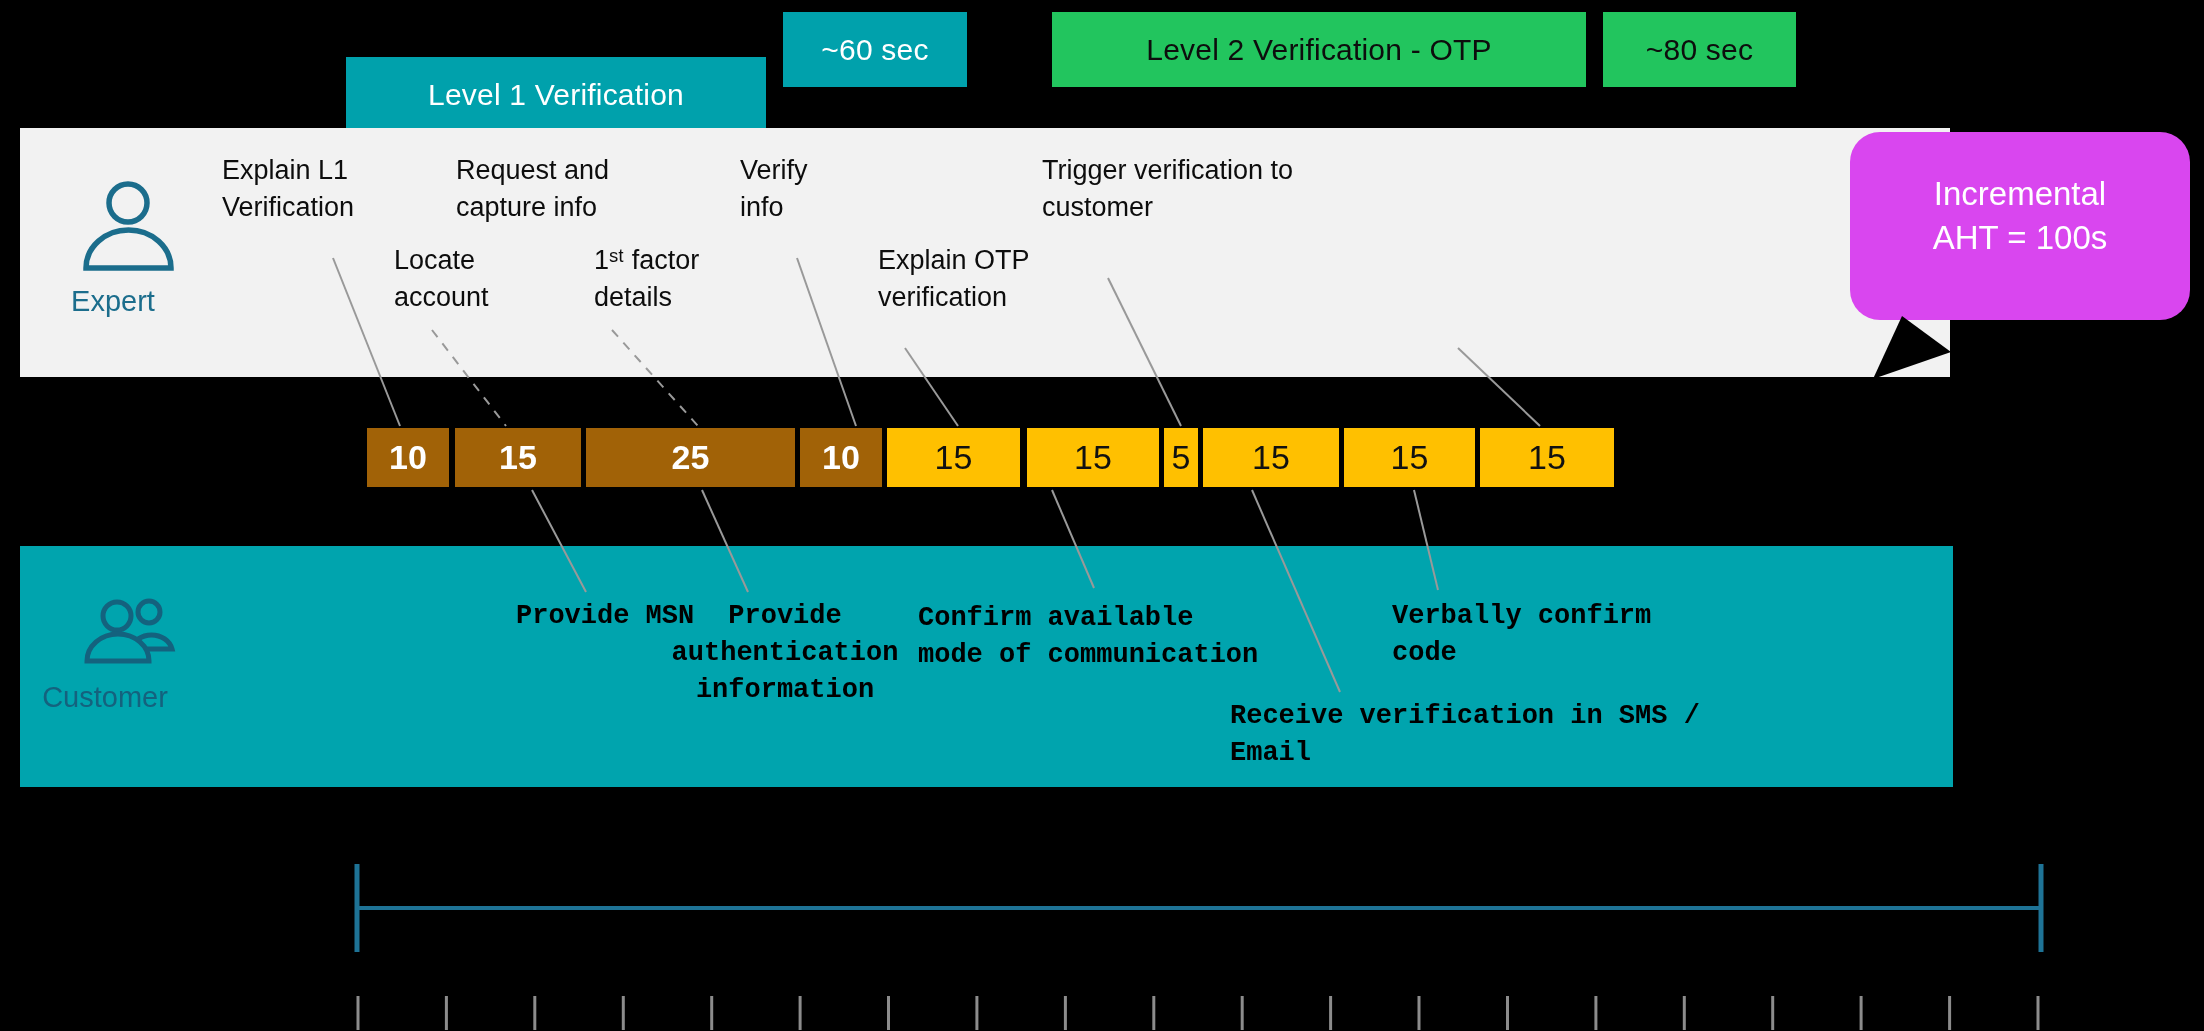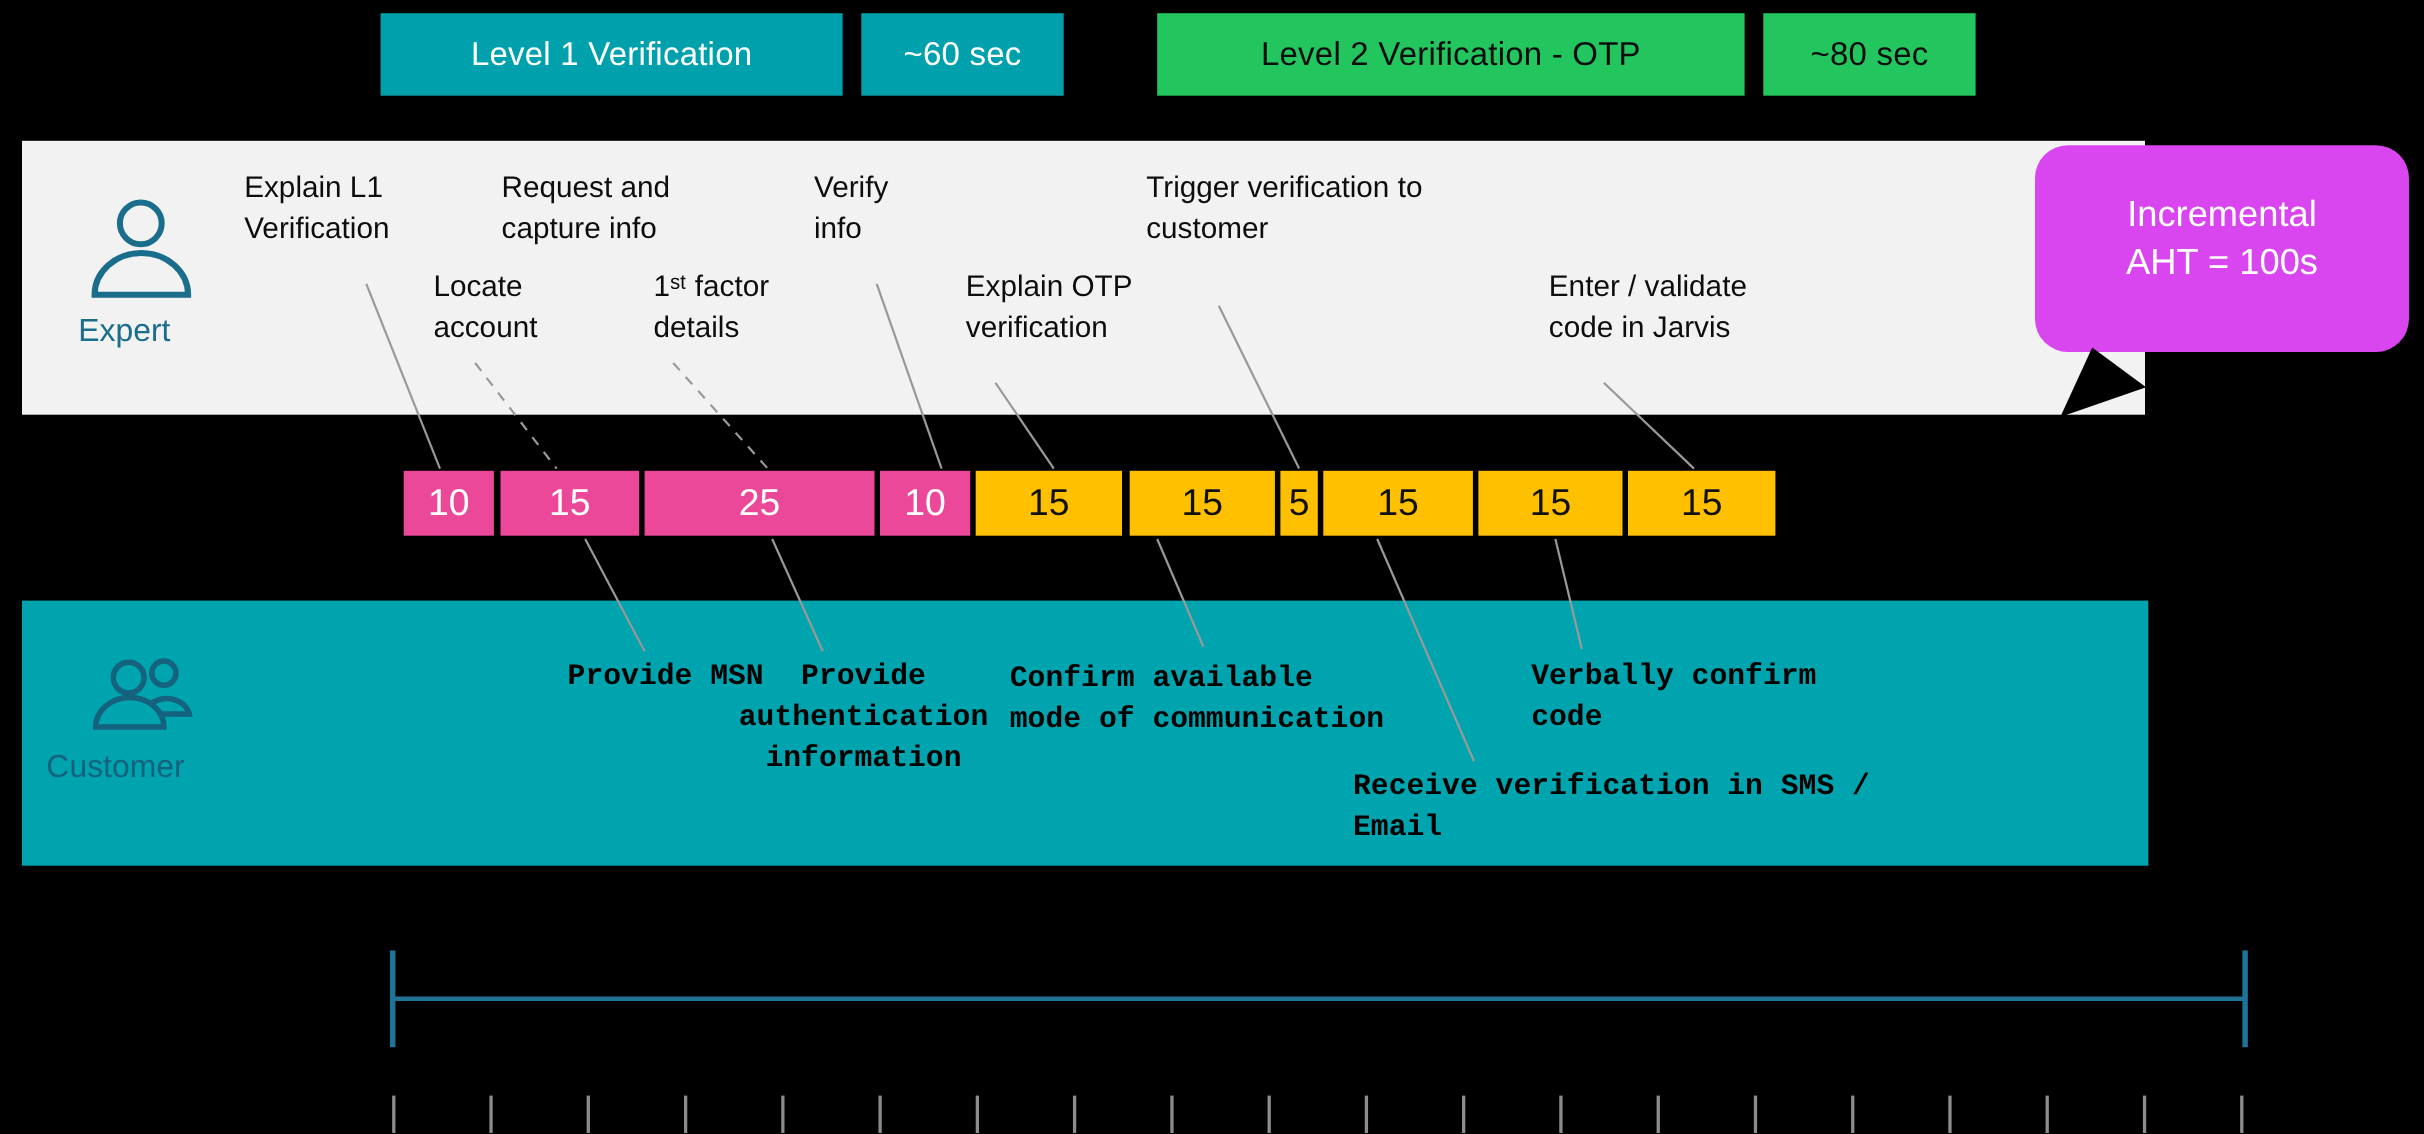--- a/index.html
+++ b/index.html
@@ -18,35 +18,35 @@
   #customer-band{top:546px;width:1933px;height:241px;background:#00A4AE;z-index:1;}
   .lane-name{position:absolute;z-index:6;font-size:29px;font-weight:500;text-align:center;}
   #expert-name{left:48px;top:285px;width:130px;color:#1B6D8C;}
   #customer-name{left:30px;top:681px;width:150px;color:#14627E;}
   .task{position:absolute;z-index:6;font-size:27px;line-height:37px;color:#0d0d0d;font-weight:500;}
   .ctask{font-weight:600;color:#000;font-family:Liberation Mono, monospace;}
   .seg{
     position:absolute;top:428px;height:59px;z-index:6;display:flex;align-items:center;justify-content:center;
     font-size:34px;
   }
-  .seg-teal{background:#ec4899;color:#fff;}
+  .seg-teal{background:#a16207;color:#fff;font-weight:bold;}
   .seg-gold{background:#FFC000;color:#111;}
   #callout{
     position:absolute;left:1850px;top:132px;width:340px;height:188px;background:#d946ef;border-radius:30px;
     z-index:4;color:#fff;text-align:center;font-size:33px;font-weight:500;line-height:44px;padding-top:40px;
     box-sizing:border-box;
   }
   #overlay{position:absolute;left:0;top:0;z-index:5;}
 </style>
 </head>
 <body>
 
 <div id="canvas">
 
-  <div class="hdr-box hdr-teal" style="left:346px;width:420px;">
+  <div class="hdr-box hdr-teal" style="left:346px;width:420px;margin-top:45px;">
     <span>Level 1 Verification</span>
   </div>
   <div class="hdr-box hdr-teal" style="left:783px;width:184px;">
     <span>~60 sec</span>
   </div>
   <div class="hdr-box hdr-gold" style="left:1052px;width:534px;">
     <span>Level 2 Verification - OTP</span>
   </div>
   <div class="hdr-box hdr-gold" style="left:1603px;width:193px;">
     <span>~80 sec</span>
@@ -78,24 +78,20 @@
     <div>Verify</div>
     <div>info</div>
   </div>
   <div class="task" style="left:878px;top:242px;">
     <div>Explain OTP</div>
     <div>verification</div>
   </div>
   <div class="task" style="left:1042px;top:152px;">
     <div>Trigger verification to</div>
     <div>customer</div>
-  </div>
-  <div class="task" style="left:1408px;top:242px;">
-    <div>Enter / validate</div>
-    <div>code in Jarvis</div>
   </div>
 
   <div class="task ctask" style="left:516px;top:598px;">
     <div>Provide MSN</div>
   </div>
   <div class="task ctask" style="left:645px;top:598px;width:280px;text-align:center;">
     <div>Provide authentication</div>
     <div>information</div>
   </div>
   <div class="task ctask" style="left:918px;top:600px;">

